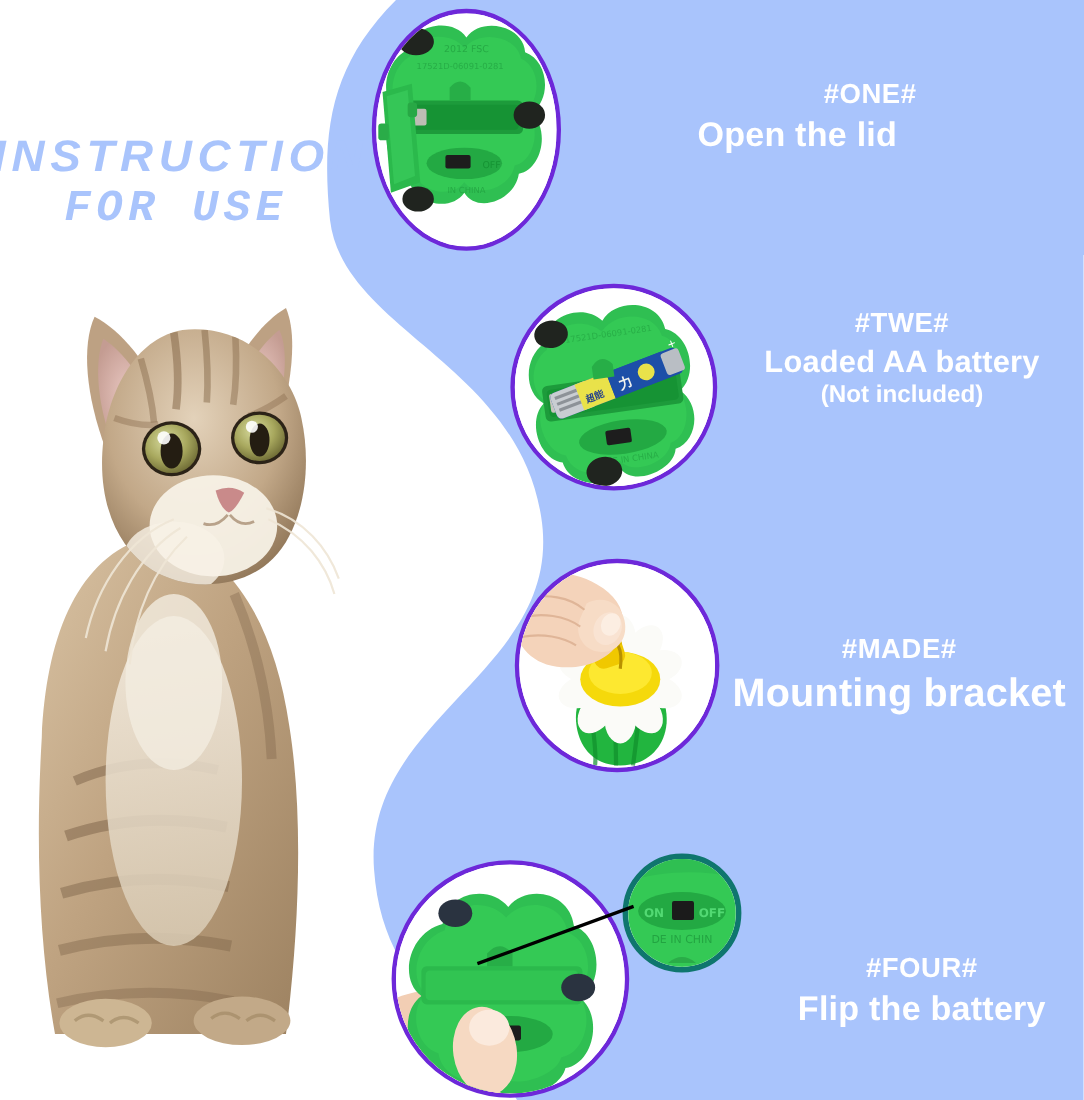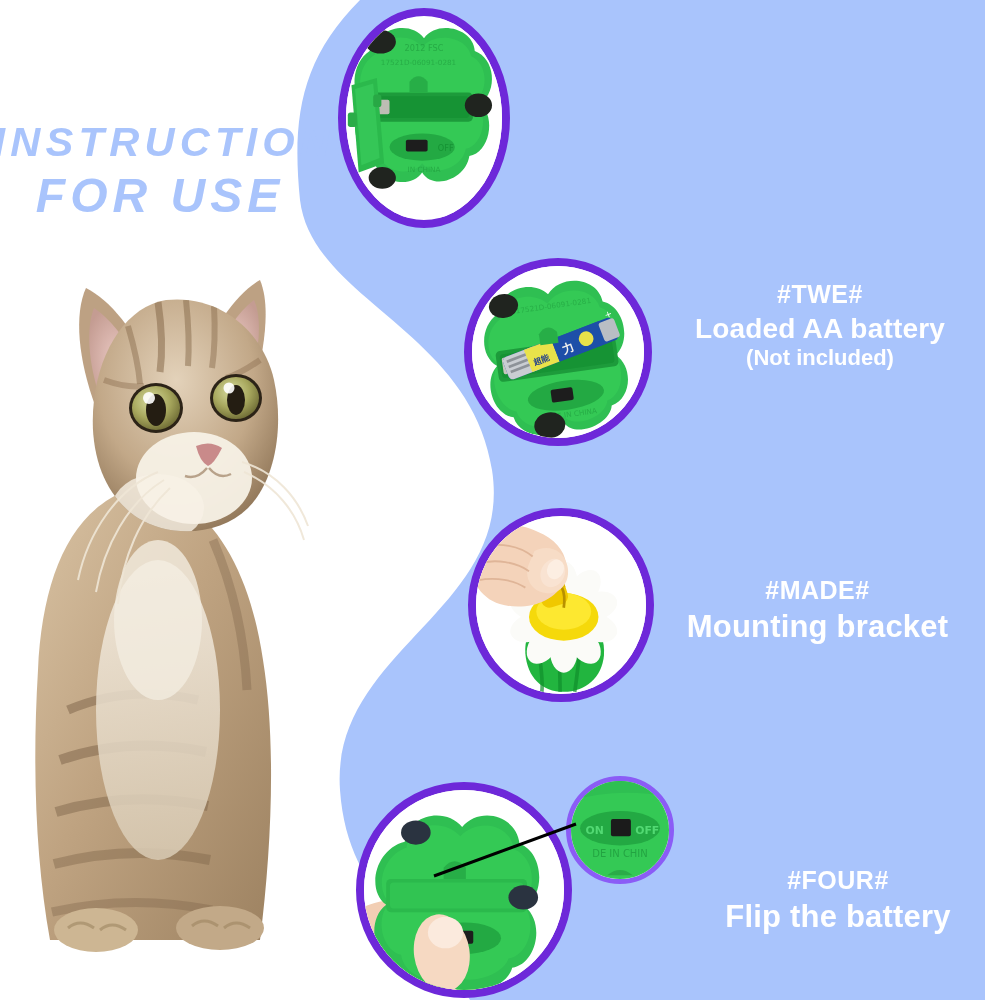--- a/index.html
+++ b/index.html
@@ -40,45 +40,46 @@
     text-align: center;
     font-family: "Liberation Sans Narrow", "Liberation Sans", sans-serif;
   }
   .headline .hl-1 {
     display: block;
     font-size: 40px;
     transform: scaleX(1.04);
   }
   .headline .hl-2 {
     display: block;
-    font-size: 48px;
+    font-size: 40px;
+    font-family: Liberation Mono, monospace;
   }
 
   
   .kitten {
     position: absolute;
     left: 8px;
     top: 240px;
     width: 330px;
     height: 720px;
     z-index: 5;
   }
 
   
   .photo-circle {
     position: absolute;
     border-radius: 50%;
     overflow: hidden;
     z-index: 7;
     box-sizing: border-box;
-    border: 8px solid #6d28d9;
+    border: 4px solid #6d28d9;
     background: #ffffff;
   }
   .photo-circle.white-ring {
-    border: 5px solid #8b5cf6;
+    border: 5px solid #0f766e;
     z-index: 9;
   }
   .photo-circle > svg {
     display: block;
     width: 100%;
     height: 100%;
   }
 
   #circle-step-1 { left: 338px; top: 8px;   width: 172px; height: 220px; border-radius: 50%; }
   #circle-step-2 { left: 464px; top: 258px; width: 188px; height: 188px; }
@@ -126,21 +127,21 @@
   }
 
   #caption-step-1 { left: 620px; top: 72px;  width: 350px; }
   #caption-step-1 .step-tag { margin-left: -8px; }
   #caption-step-1 .step-title { text-align: left; padding-left: 14px; }
 
   #caption-step-2 { left: 655px; top: 280px; width: 330px; }
   #caption-step-2 .step-title { font-size: 28px; line-height: 1.08; }
 
   #caption-step-3 { left: 650px; top: 576px; width: 335px; }
-  #caption-step-3 .step-title { font-size: 31px; }
+  #caption-step-3 .step-title { font-size: 36px; }
 
   #caption-step-4 { left: 673px; top: 866px; width: 330px; }
   #caption-step-4 .step-title { font-size: 31px; }
 </style>
 </head>
 <body>
 
 <div id="infographic">
 
   <svg class="bg-layer" viewBox="0 0 985 1000" preserveAspectRatio="none">
@@ -306,20 +307,24 @@
           <rect x="30" y="84" width="9" height="14" rx="3" fill="#28a845"></rect>
         </g>
 
         <ellipse cx="38" cy="26" rx="17" ry="13" fill="#20241f"></ellipse>
         <ellipse cx="146" cy="96" rx="15" ry="13" fill="#20241f"></ellipse>
         <ellipse cx="40" cy="176" rx="15" ry="12" fill="#20241f"></ellipse>
       </g>
     </svg>
   </div>
 
+  <div class="step-caption" id="caption-step-1">
+    <span class="step-tag">#ONE#</span>
+    <span class="step-title">Open the lid</span>
+  </div>
 
   <div class="photo-circle" id="circle-step-2">
     <svg viewBox="0 0 188 188">
       <rect width="188" height="188" fill="#ffffff"></rect>
       <g transform="rotate(-8 94 94)">
         <path d="M34,44 C38,18 76,10 92,30 C108,10 148,18 150,46
                  C172,54 176,92 156,106 C174,122 166,156 144,160
                  C140,180 100,190 90,172 C76,190 40,182 36,158
                  C14,152 8,114 26,100 C8,86 14,54 34,44 Z" fill="#2fbf52"></path>
         <path d="M36,50 C40,28 74,22 90,40 C106,22 142,28 146,52

